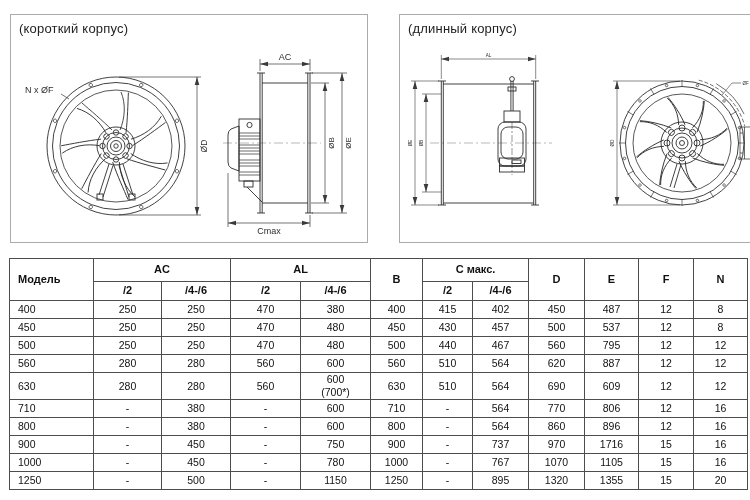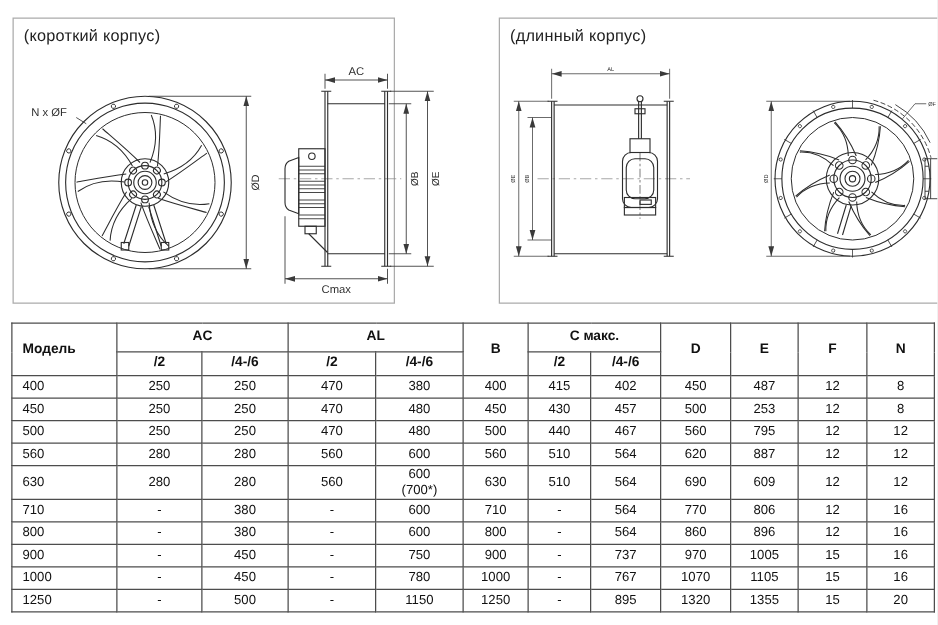--- a/index.html
+++ b/index.html
@@ -1,19 +1,19 @@
 <!DOCTYPE html>
 <html><head>
 <meta charset="utf-8">
 <style>
   html,body{margin:0;padding:0;background:#e8e8e8;}
   .canvas{position:relative;width:750px;height:500px;background:#ffffff;overflow:hidden;
           font-family:"Liberation Sans",sans-serif;color:#111;}
   .panel{position:absolute;top:14px;height:229px;border:1px solid #ababab;background:#fff;box-sizing:border-box;}
-  .panel-short{left:10px;width:306px;}
+  .panel-short{left:10px;width:358px;}
   .panel-long{left:399px;width:357px;}
   .panel-title{position:absolute;left:8px;top:6px;font-size:13px;color:#222;letter-spacing:.2px;}
   .panel svg{position:absolute;left:0;top:0;}
   .tablewrap{position:absolute;left:9px;top:258px;}
   table.dims{border-collapse:collapse;table-layout:fixed;width:738px;}
   table.dims th,table.dims td{border:1px solid #4d4d4d;padding:0 3px;text-align:center;
       font-size:10.5px;line-height:1.25;white-space:pre-line;color:#111;}
   table.dims th{font-weight:bold;font-size:11px;}
   table.dims th.model,table.dims td.model-col{text-align:left;padding-left:8px;}
   table.dims tr.h1 th{height:22px;}
@@ -329,21 +329,21 @@
           <tr>
             <td class="model-col">450</td>
             <td>250</td>
             <td>250</td>
             <td>470</td>
             <td>480</td>
             <td>450</td>
             <td>430</td>
             <td>457</td>
             <td>500</td>
-            <td>253</td>
+            <td>537</td>
             <td>12</td>
             <td>8</td>
           </tr>
           <tr>
             <td class="model-col">500</td>
             <td>250</td>
             <td>250</td>
             <td>470</td>
             <td>480</td>
             <td>500</td>
@@ -414,21 +414,21 @@
           <tr>
             <td class="model-col">900</td>
             <td>-</td>
             <td>450</td>
             <td>-</td>
             <td>750</td>
             <td>900</td>
             <td>-</td>
             <td>737</td>
             <td>970</td>
-            <td>1005</td>
+            <td>1716</td>
             <td>15</td>
             <td>16</td>
           </tr>
           <tr>
             <td class="model-col">1000</td>
             <td>-</td>
             <td>450</td>
             <td>-</td>
             <td>780</td>
             <td>1000</td>

